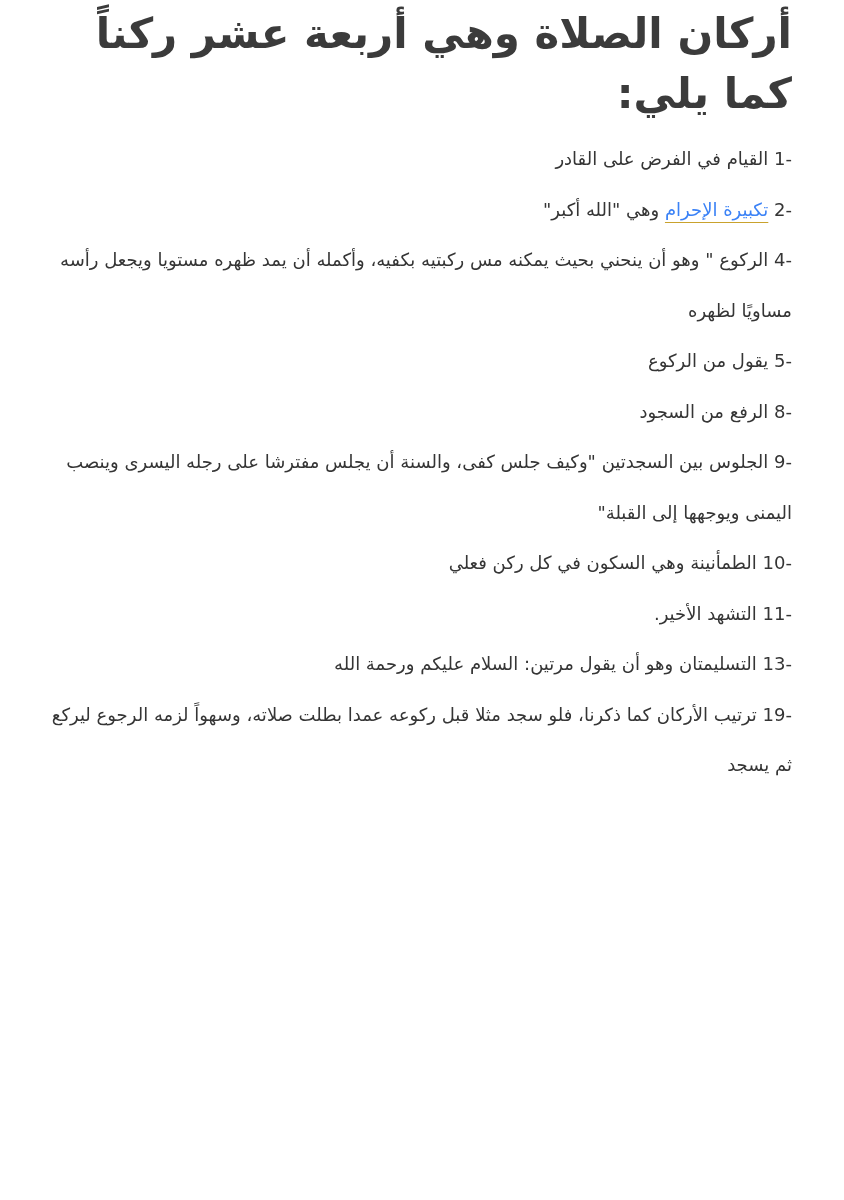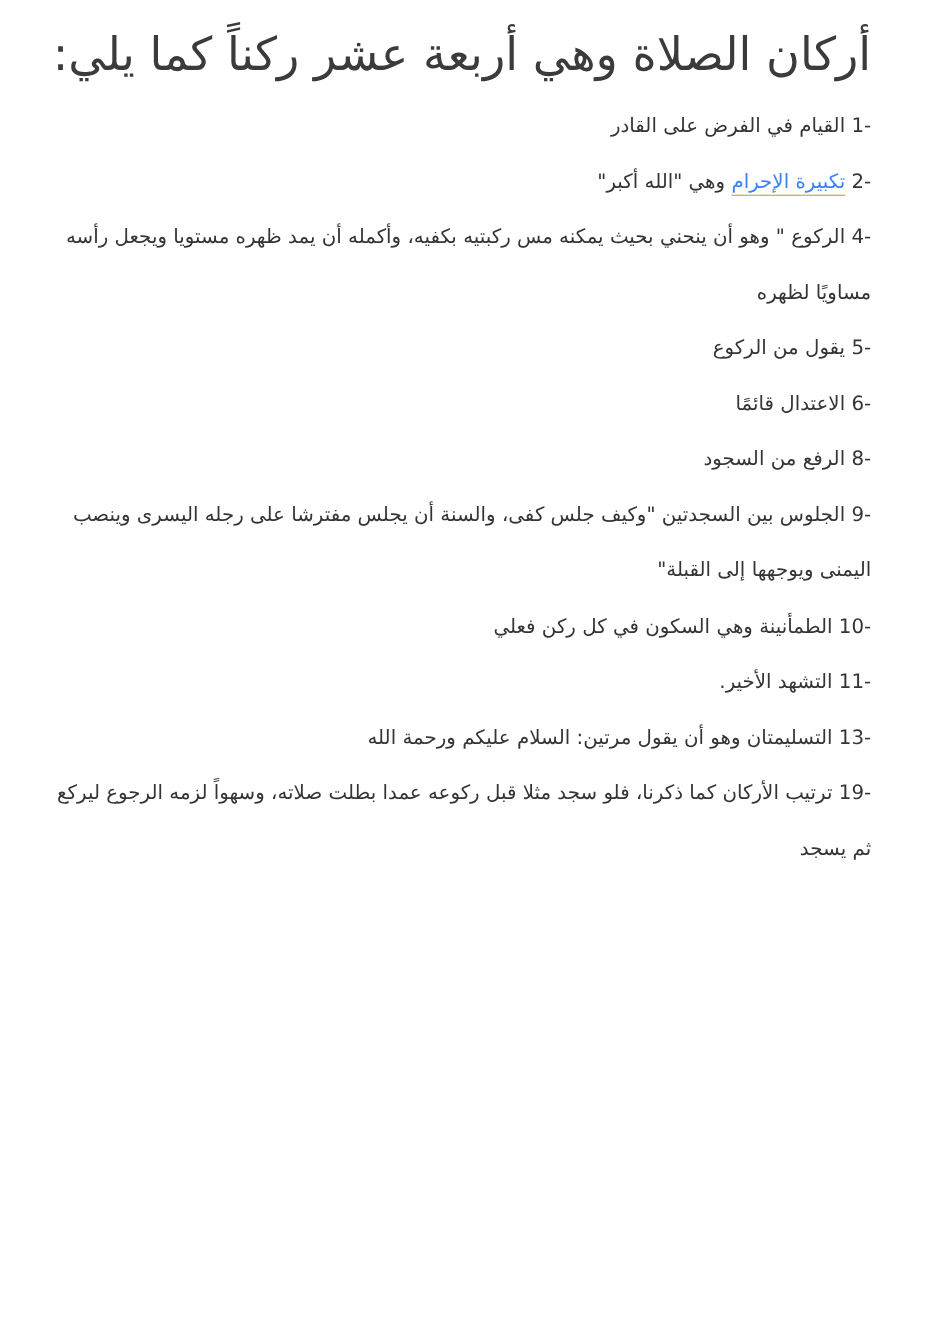--- a/index.html
+++ b/index.html
@@ -18,22 +18,22 @@
       left: 40px;
       top: 0;
       width: 752px;
       direction: rtl;
       text-align: right;
       color: #353535;
       font-family: "DejaVu Sans", sans-serif;
     }
     .title {
       margin: 0;
-      padding-top: 20px;
-      font-weight: normal;
+      padding-top: 4px;
+      font-weight: bold;
       font-size: 42px;
       line-height: 60px;
       color: #3b3b3b;
       letter-spacing: -0.5px;
     }
     .list {
       margin: 10px 0 0 0;
       padding: 0;
       list-style: none;
     }
@@ -59,21 +59,20 @@
 <body>
 
 <div class="page">
   <h1 class="title">أركان الصلاة وهي أربعة عشر ركناً كما يلي:</h1>
 
   <ol class="list">
     <li class="item"><span class="num">1-</span> <span> القيام في الفرض على القادر</span></li>
     <li class="item"><span class="num">2-</span>  <a class="link">تكبيرة الإحرام</a><span> وهي "الله أكبر"</span></li>
     <li class="item"><span class="num">4-</span> <span>الركوع " وهو أن ينحني بحيث يمكنه مس ركبتيه بكفيه، وأكمله أن يمد ظهره مستويا ويجعل رأسه مساويًا لظهره</span></li>
     <li class="item"><span class="num">5-</span> <span>يقول من الركوع</span></li>
-    <li class="item"><span class="num">6-</span> <span>الاعتدال قائمًا</span></li>
     <li class="item"><span class="num">8-</span> <span>الرفع من السجود</span></li>
     <li class="item"><span class="num">9-</span> <span> الجلوس بين السجدتين "وكيف جلس كفى، والسنة أن يجلس مفترشا على رجله اليسرى وينصب اليمنى ويوجهها إلى القبلة"</span></li>
     <li class="item"><span class="num">10-</span> <span>الطمأنينة وهي السكون في كل ركن فعلي</span></li>
     <li class="item"><span class="num">11-</span> <span>التشهد الأخير.</span></li>
     <li class="item"><span class="num">13-</span> <span>التسليمتان وهو أن يقول مرتين: السلام عليكم ورحمة الله</span></li>
     <li class="item"><span class="num">19-</span> <span>ترتيب الأركان كما ذكرنا، فلو سجد مثلا قبل ركوعه عمدا بطلت صلاته، وسهواً لزمه الرجوع ليركع ثم يسجد</span></li>
   </ol>
 </div>
 
 </body></html>

